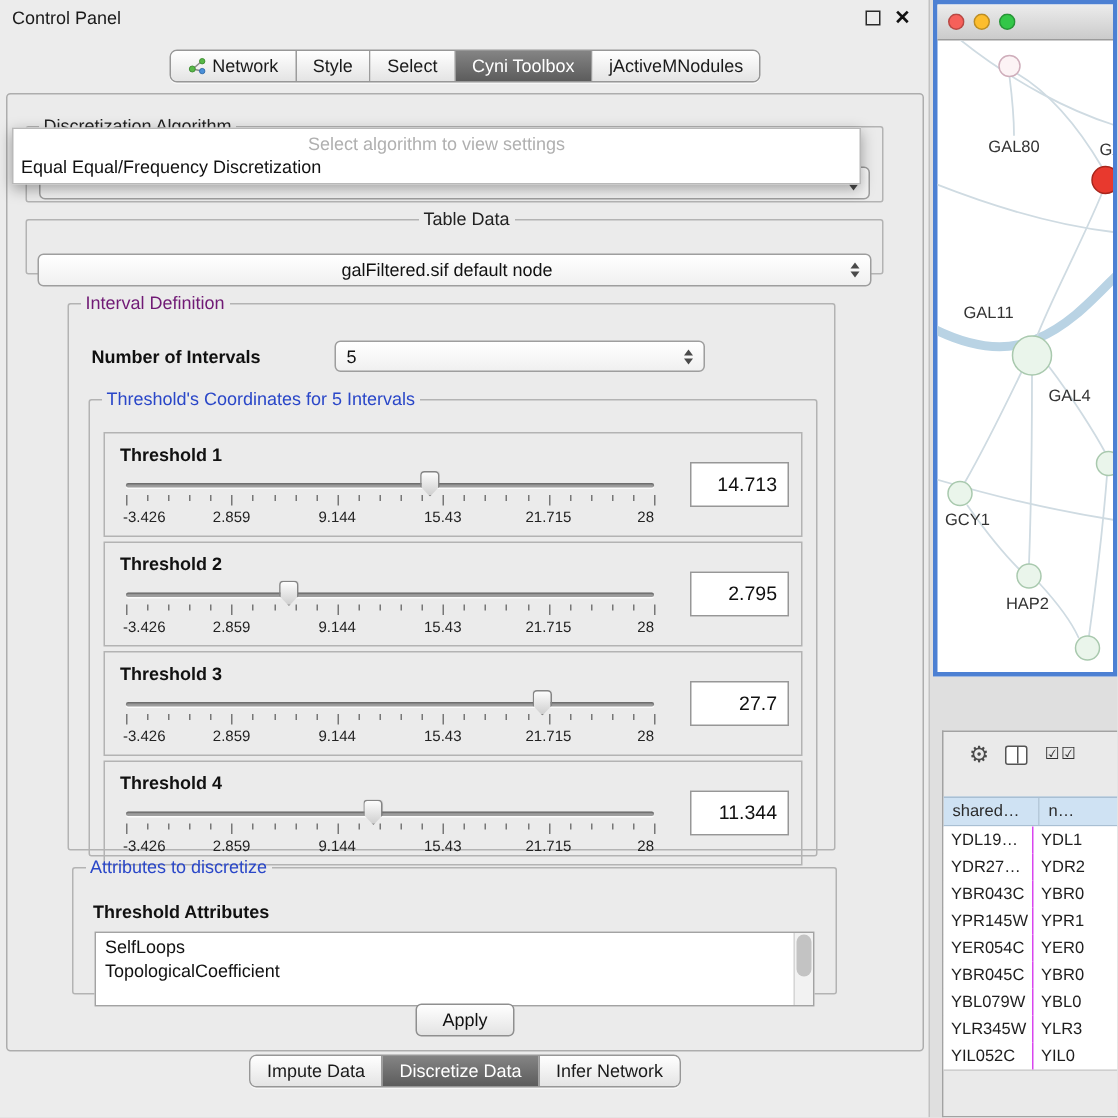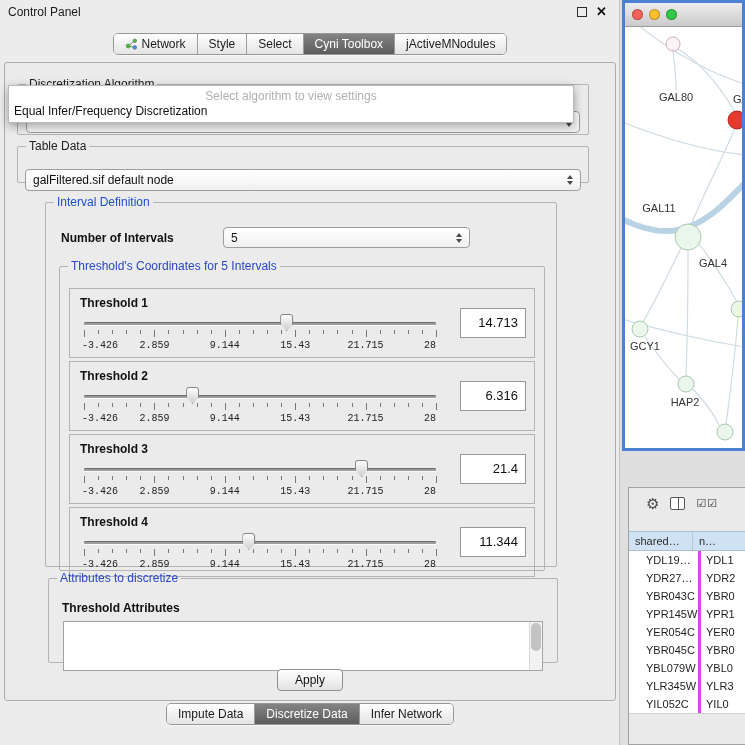--- a/index.html
+++ b/index.html
@@ -20,24 +20,24 @@
   .tab{display:flex;align-items:center;gap:4px;padding:0 11px;font-size:12px;color:#1a1a1a;background:linear-gradient(#ffffff,#e4e4e4);border-right:1px solid #9c9c9c;white-space:nowrap;}
   .tab:last-child{border-right:none;}
   .tab.sel{background:linear-gradient(#848484,#5c5c5c);color:#fff;}
   .tabicon{display:inline-flex;width:13px;height:12px;}
 
   .cp-body{position:absolute;left:4px;top:62px;width:612px;height:639px;background:#ebebeb;border:1px solid #adadad;border-radius:3px;}
 
   fieldset.group{position:absolute;border:1px solid #b3b3b3;border-radius:2px;}
   fieldset.group legend{font-size:12px;margin-left:8px;padding:0 3px;}
   .lg-dark{color:#222;}
-  .lg-green{color:#1d4ed8;}
+  .lg-green{color:#701a75;}
   .lg-blue{color:#2a47c8;}
   .g-alg{left:12px;top:14px;width:572px;height:58px;}
-  .g-td{left:12px;top:76px;width:572px;height:44px;}
+  .g-td{left:12px;top:76px;width:572px;height:44px;text-align:center;}
   .g-interval{left:40px;top:132px;width:512px;height:372px;}
   .g-thresholds{left:13px;top:50px;width:486px;height:312px;}
   .g-attr{left:43px;top:508px;width:510px;height:92px;}
 
   .combo{position:absolute;display:flex;align-items:center;height:22px;background:linear-gradient(#ffffff,#f0f0f0);border:1px solid #9e9e9e;border-radius:4px;font-size:12px;color:#111;padding-left:7px;}
   .combo .ctext{flex:1;white-space:nowrap;overflow:hidden;}
   .stepper{width:14px;display:flex;flex-direction:column;align-items:center;justify-content:center;gap:2px;margin-right:3px;}
   .arr-up{width:0;height:0;border-left:3.5px solid transparent;border-right:3.5px solid transparent;border-bottom:4px solid #4a4a4a;}
   .arr-dn{width:0;height:0;border-left:3.5px solid transparent;border-right:3.5px solid transparent;border-top:4px solid #4a4a4a;}
   .c-alg{left:8px;right:8px;top:20px;}
@@ -48,21 +48,21 @@
   #thresholds{position:absolute;left:9px;top:15px;right:9px;}
   .th-panel{position:relative;height:70px;margin-bottom:3px;border:1px solid #b3b3b3;}
   .th-label{position:absolute;left:10px;top:7px;font-weight:bold;font-size:12px;color:#111;}
   .th-slider{position:absolute;left:14px;right:98px;top:24px;height:42px;}
   .track{position:absolute;left:0;right:0;top:9px;height:3px;background:#9f9f9f;border-radius:2px;box-shadow:inset 0 1px 1px rgba(0,0,0,.35),0 1px 0 rgba(255,255,255,.8);}
   .thumb{position:absolute;top:1px;width:13px;height:17px;background:linear-gradient(#fdfdfd,#cfcfcf);border:1px solid #858585;border-radius:3px;clip-path:polygon(0 0,100% 0,100% 60%,50% 100%,0 60%);box-shadow:0 1px 2px rgba(0,0,0,.3);}
   .ticks{position:absolute;left:0;right:0;top:17px;height:8px;}
   .ticks span{position:absolute;width:1px;height:4px;background:#777;}
   .ticks span.major{height:7px;}
   .scale{position:absolute;left:0;right:0;top:27px;height:12px;font-size:10px;color:#222;}
-  .scale span{position:absolute;white-space:nowrap;font-family:Liberation Mono, monospace;}
+  .scale span{position:absolute;white-space:nowrap;}
   .th-value{position:absolute;right:8px;top:50%;transform:translateY(-50%);width:66px;height:30px;background:#fff;border:1px solid #979797;font-size:13px;text-align:right;line-height:28px;padding-right:7px;color:#111;}
 
   .attr-label{position:absolute;left:13px;top:16px;font-weight:bold;font-size:12px;color:#111;}
   .attr-list{position:absolute;left:14px;right:14px;top:36px;height:50px;background:#fff;border:1px solid #a3a3a3;overflow:hidden;}
   .attr-items{position:absolute;left:0;top:1px;right:13px;}
   .attr-item{font-size:12px;color:#111;padding-left:6px;line-height:16px;white-space:nowrap;}
   .attr-scroll{position:absolute;right:0;top:0;bottom:0;width:13px;background:#f2f2f2;border-left:1px solid #d6d6d6;}
   .sb-thumb{position:absolute;left:1px;right:1px;top:1px;height:58%;background:#c3c3c3;border-radius:6px;}
 
   .apply{position:absolute;left:50%;transform:translateX(-50%);top:606px;width:66px;height:22px;border:1px solid #8f8f8f;border-radius:4px;background:linear-gradient(#ffffff,#e3e3e3);font-size:12px;color:#111;font-family:inherit;}
@@ -89,21 +89,21 @@
   .tb-cols{width:15px;height:13px;border:1px solid #555;border-radius:2px;position:relative;background:#fff;}
   .tb-cols:before{content:"";position:absolute;left:50%;top:0;bottom:0;width:1px;background:#555;}
   .tb-checks{font-size:11px;color:#333;letter-spacing:1px;line-height:1;}
   .tp-gap{height:13px;}
   .tp-head{display:flex;height:20px;background:#cfe2f3;border-top:1px solid #a9bfd3;border-bottom:1px solid #a9bfd3;font-size:11px;color:#2b2b2b;}
   .tp-head>div{line-height:18px;padding-left:6px;white-space:nowrap;overflow:hidden;}
   .hc1{width:64px;border-right:1px solid #b6c9da;}
   .hc2{flex:1;}
   #tp-rows{background:#fff;}
   .tp-row{display:flex;height:18px;font-size:11px;color:#1e1e1e;background:#fff;}
-  .tp-row .c1{width:60px;border-right:3px solid #d946ef;line-height:18px;padding-left:5px;white-space:nowrap;overflow:hidden;margin-left:12px;}
+  .tp-row .c1{width:60px;border-right:1px solid #d946ef;line-height:18px;padding-left:5px;white-space:nowrap;overflow:hidden;}
   .tp-row .c2{flex:1;line-height:18px;padding-left:5px;white-space:nowrap;overflow:hidden;}
   .tp-footer{height:32px;background:#eaeaea;border-top:1px solid #cfcfcf;}
 </style>
 </head>
 <body>
 
 <div class="desktop">
 
   <div class="cp">
     <span class="cp-title">Control Panel</span>
@@ -255,21 +255,21 @@
                   <div class="scale">
                     <span style="left: 0%; transform: translateX(-2px);">-3.426</span>
                     <span style="left: 20%; transform: translateX(-50%);">2.859</span>
                     <span style="left: 40%; transform: translateX(-50%);">9.144</span>
                     <span style="left: 60%; transform: translateX(-50%);">15.43</span>
                     <span style="left: 80%; transform: translateX(-50%);">21.715</span>
                     <span style="left: 100%; transform: translateX(-100%);">28</span>
                   </div>
                   <div class="thumb" style="left: calc(31% - 7px);"></div>
                 </div>
-                <div class="th-value">6.316</div>
+                <div class="th-value">2.795</div>
               </div>
               <div class="th-panel">
                 <div class="th-label">Threshold 3</div>
                 <div class="th-slider">
                   <div class="track"></div>
                   <div class="ticks">
                     <span class="major" style="left: 0%;"></span>
                     <span style="left: 4%;"></span>
                     <span style="left: 8%;"></span>
                     <span style="left: 12%;"></span>
@@ -299,21 +299,21 @@
                   <div class="scale">
                     <span style="left: 0%; transform: translateX(-2px);">-3.426</span>
                     <span style="left: 20%; transform: translateX(-50%);">2.859</span>
                     <span style="left: 40%; transform: translateX(-50%);">9.144</span>
                     <span style="left: 60%; transform: translateX(-50%);">15.43</span>
                     <span style="left: 80%; transform: translateX(-50%);">21.715</span>
                     <span style="left: 100%; transform: translateX(-100%);">28</span>
                   </div>
                   <div class="thumb" style="left: calc(79% - 7px);"></div>
                 </div>
-                <div class="th-value">21.4</div>
+                <div class="th-value">27.7</div>
               </div>
               <div class="th-panel">
                 <div class="th-label">Threshold 4</div>
                 <div class="th-slider">
                   <div class="track"></div>
                   <div class="ticks">
                     <span class="major" style="left: 0%;"></span>
                     <span style="left: 4%;"></span>
                     <span style="left: 8%;"></span>
                     <span style="left: 12%;"></span>
@@ -354,20 +354,22 @@
               </div>
             </div>
         </fieldset>
       </fieldset>
 
       <fieldset class="group g-attr">
         <legend class="lg-blue">Attributes to discretize</legend>
         <div class="attr-label">Threshold Attributes</div>
         <div class="attr-list">
           <div class="attr-items" id="attr-items">
+              <div class="attr-item">SelfLoops</div>
+              <div class="attr-item">TopologicalCoefficient</div>
             </div>
           <div class="attr-scroll">
               <div class="sb-thumb"></div>
             </div>
         </div>
       </fieldset>
 
       <button class="apply">Apply</button>
     </div>
 
@@ -381,21 +383,21 @@
           </div>
           <div class="tab">
             <span>Infer Network</span>
           </div>
         </div>
       </div>
 
     <div class="dd">
       <div class="dd-prompt">Select algorithm to view settings</div>
       <div id="dd-options">
-          <div class="dd-item">Equal Infer/Frequency Discretization</div>
+          <div class="dd-item">Equal Equal/Frequency Discretization</div>
         </div>
     </div>
   </div>
 
   <div class="net">
     <div class="net-bar">
       <span class="light l-red"></span>
       <span class="light l-yellow"></span>
       <span class="light l-green"></span>
     </div>

